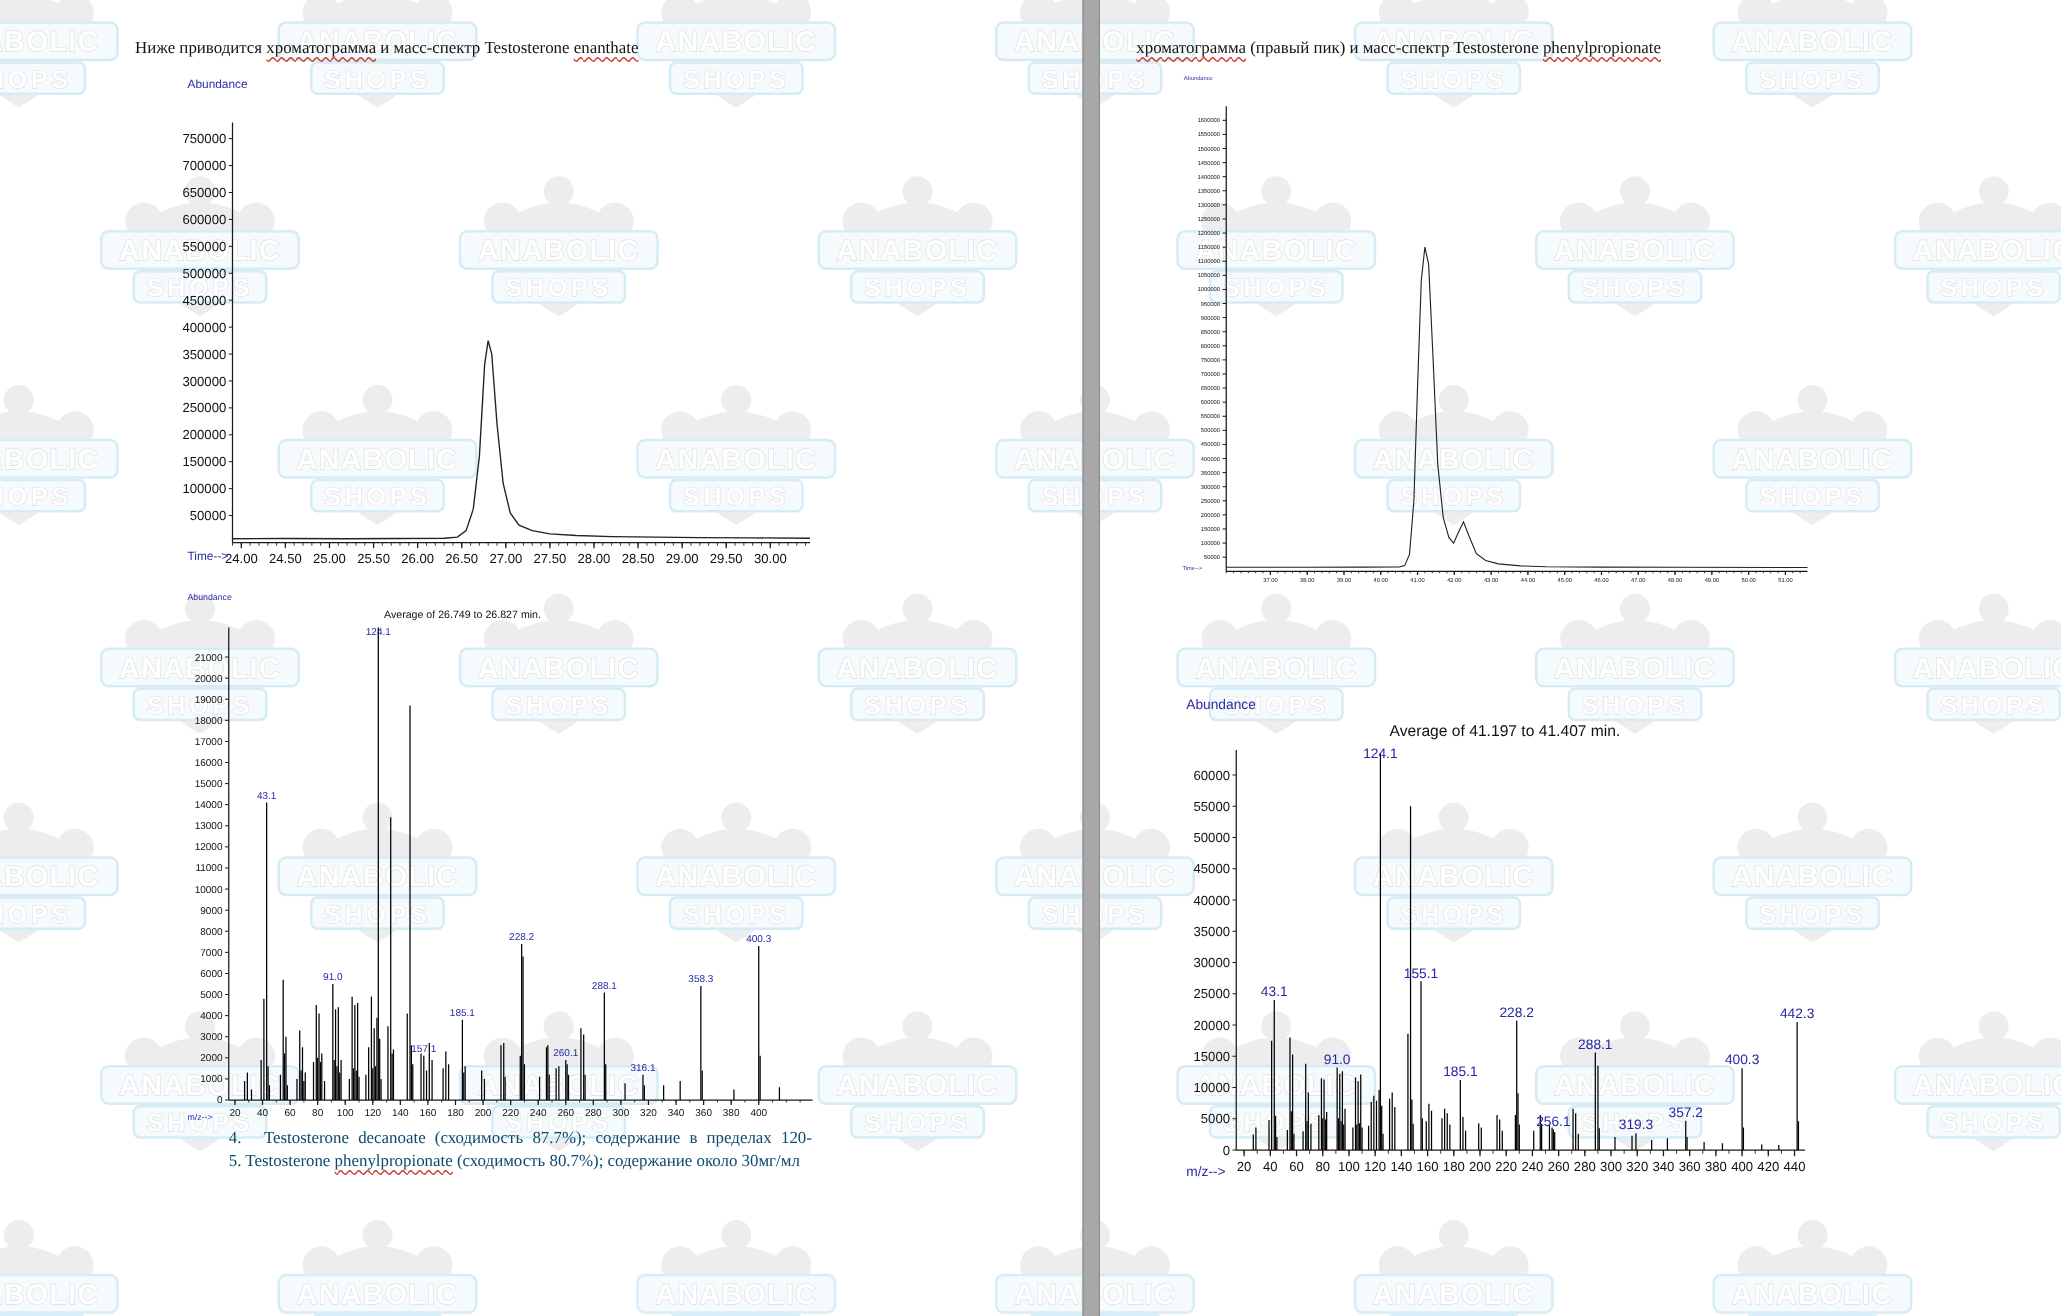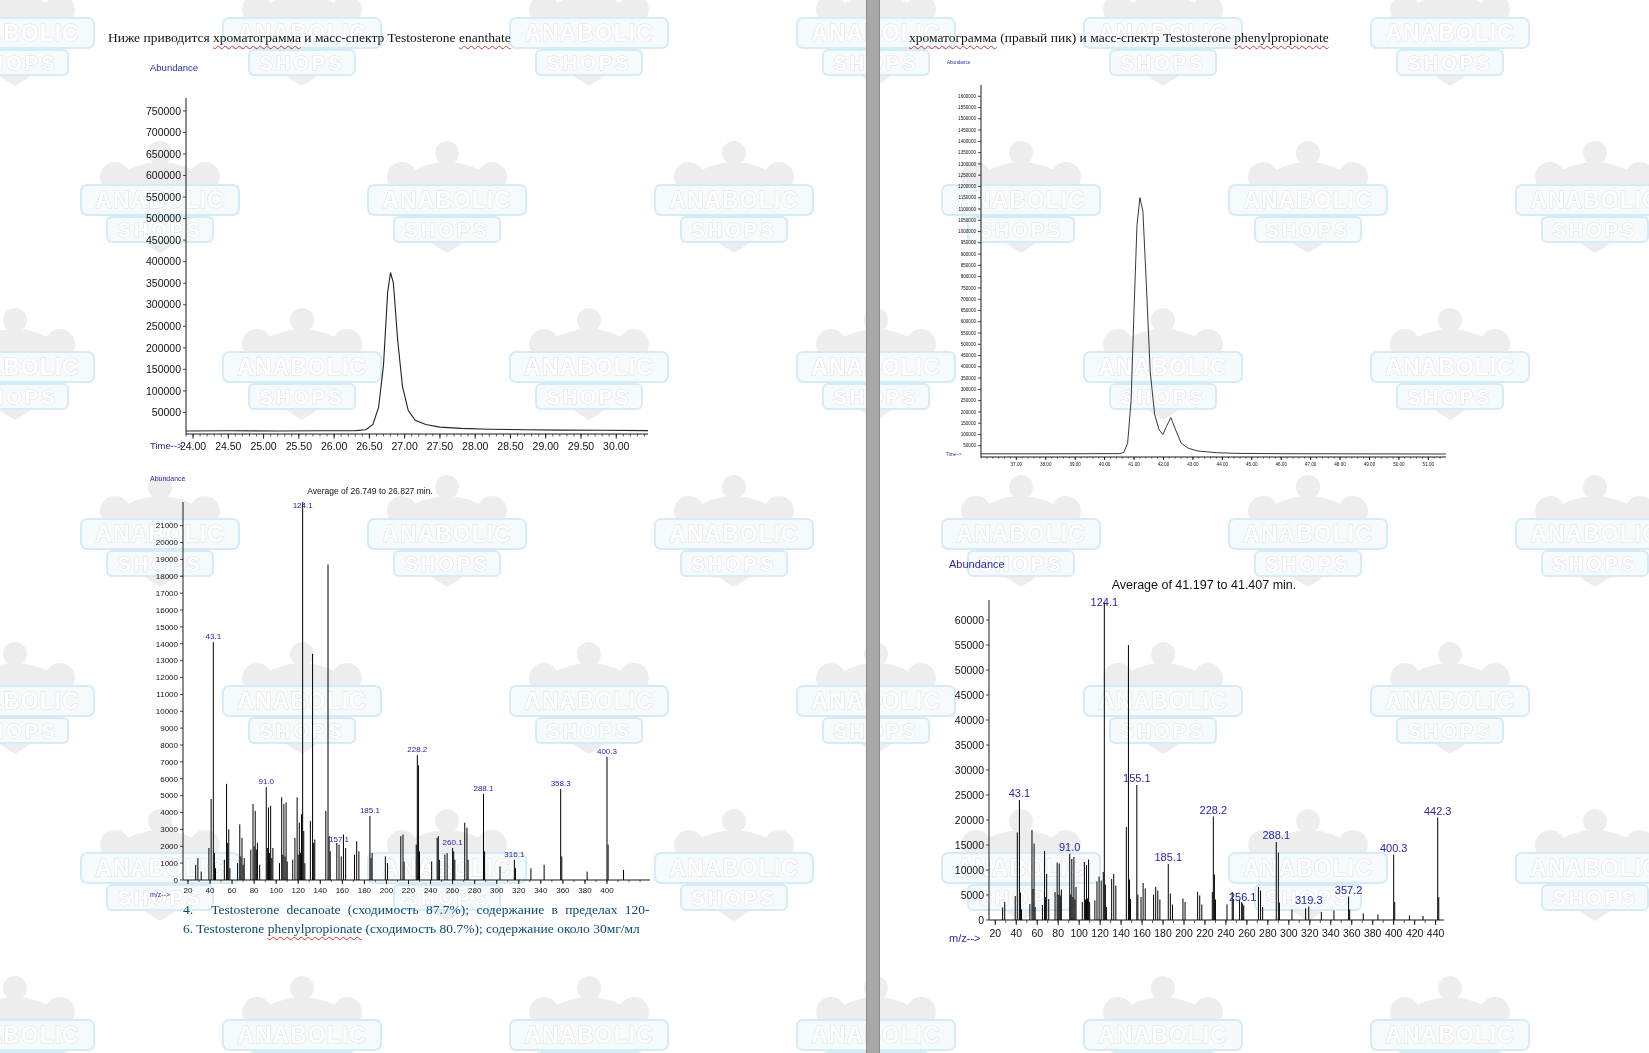--- a/index.html
+++ b/index.html
@@ -913,21 +913,21 @@
           <text x="352.6139315230224" y="376.9375" text-anchor="middle" font-size="8" fill="#2626a8">260.1</text>
           <text x="383.4899645808737" y="322.9375" text-anchor="middle" font-size="8" fill="#2626a8">288.1</text>
           <text x="414.3659976387249" y="388.75" text-anchor="middle" font-size="8" fill="#2626a8">316.1</text>
           <text x="460.68004722550177" y="317.875" text-anchor="middle" font-size="8" fill="#2626a8">358.3</text>
           <text x="506.9940968122786" y="285.8125" text-anchor="middle" font-size="8" fill="#2626a8">400.3</text>
         </svg></div>
     <div class="axlbl" style="left:110px;top:891px;font-size:7px;">m/z--&gt;</div>
 
     <div class="bodytext">
       <div class="bodyline indent justify4"><span>4.</span><span class="numgap"></span><span>Testosterone decanoate (сходимость 87.7%); содержание в пределах 120-</span></div>
-      <div class="bodyline indent"><span>6. Testosterone </span><span class="wavy">phenylpropionate</span><span> (сходимость 80.7%); содержание около 30мг/мл</span></div>
+      <div class="bodyline indent"><span>5. Testosterone </span><span class="wavy">phenylpropionate</span><span> (сходимость 80.7%); содержание около 30мг/мл</span></div>
     </div>
   </div>
 
   <div class="page page-right">
     <div class="doc-title" style="left:25px;top:30px;">
       <span class="wavy">хроматограмма</span><span> (правый пик) и масс-спектр Testosterone </span><span class="wavy">phenylpropionate</span>
     </div>
 
     <div class="axlbl" style="left:23px;top:60px;font-size:4.6px;">Abundance</div>
     <div class="chart" id="tic-right" style="left:20px;top:55px;"><svg width="560" height="412">

